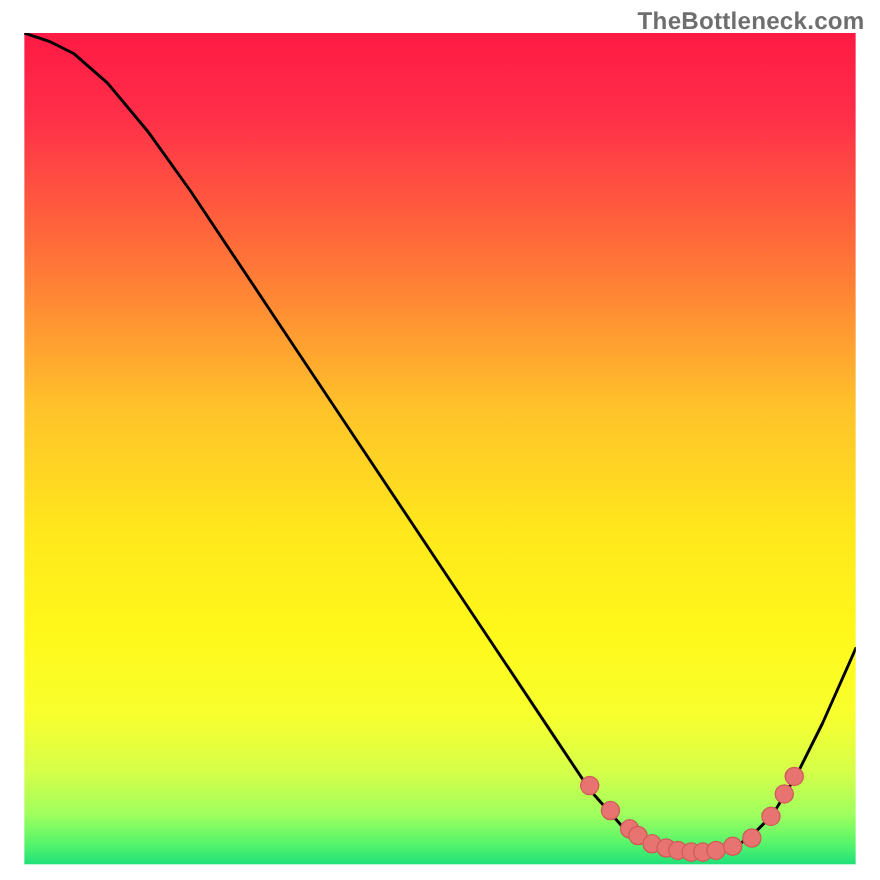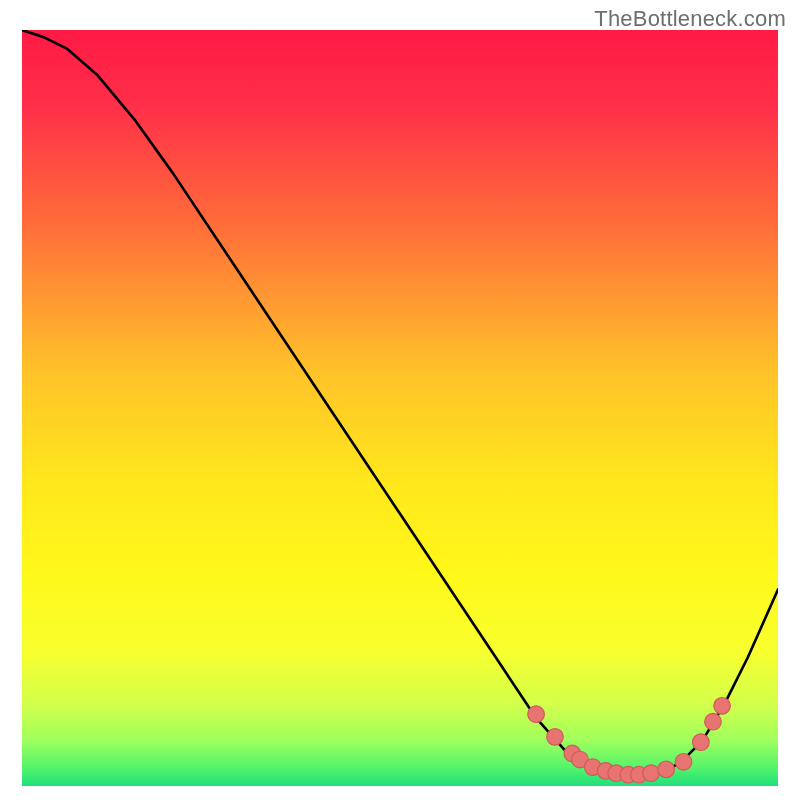--- a/index.html
+++ b/index.html
@@ -15,21 +15,21 @@
     position: relative;
     width: 800px;
     height: 800px;
   }
   .watermark {
     position: absolute;
     top: 6px;
     right: 14px;
     color: #6e6e6e;
     font-size: 22px;
-    font-weight: 400;
+    font-weight: 700;
     letter-spacing: 0.2px;
     z-index: 5;
   }
   .plot {
     position: absolute;
     left: 22px;
     top: 30px;
     width: 756px;
     height: 756px;
   }

